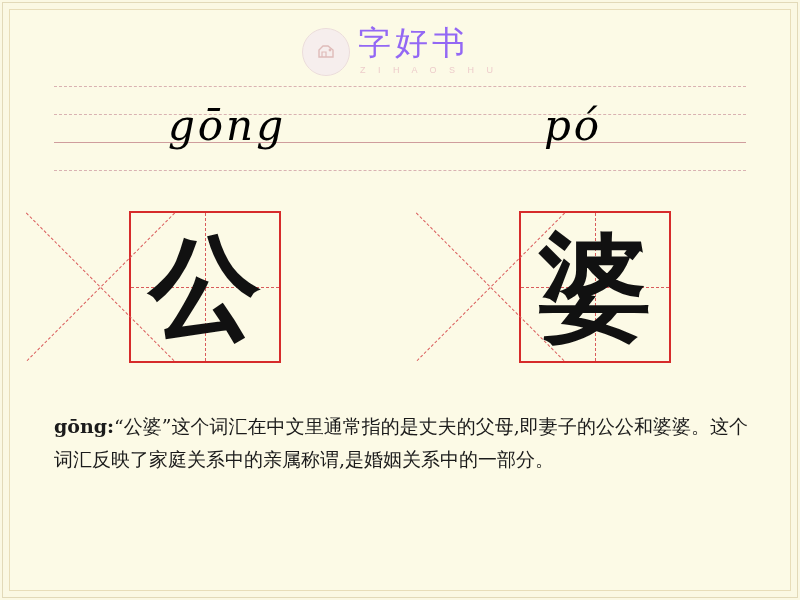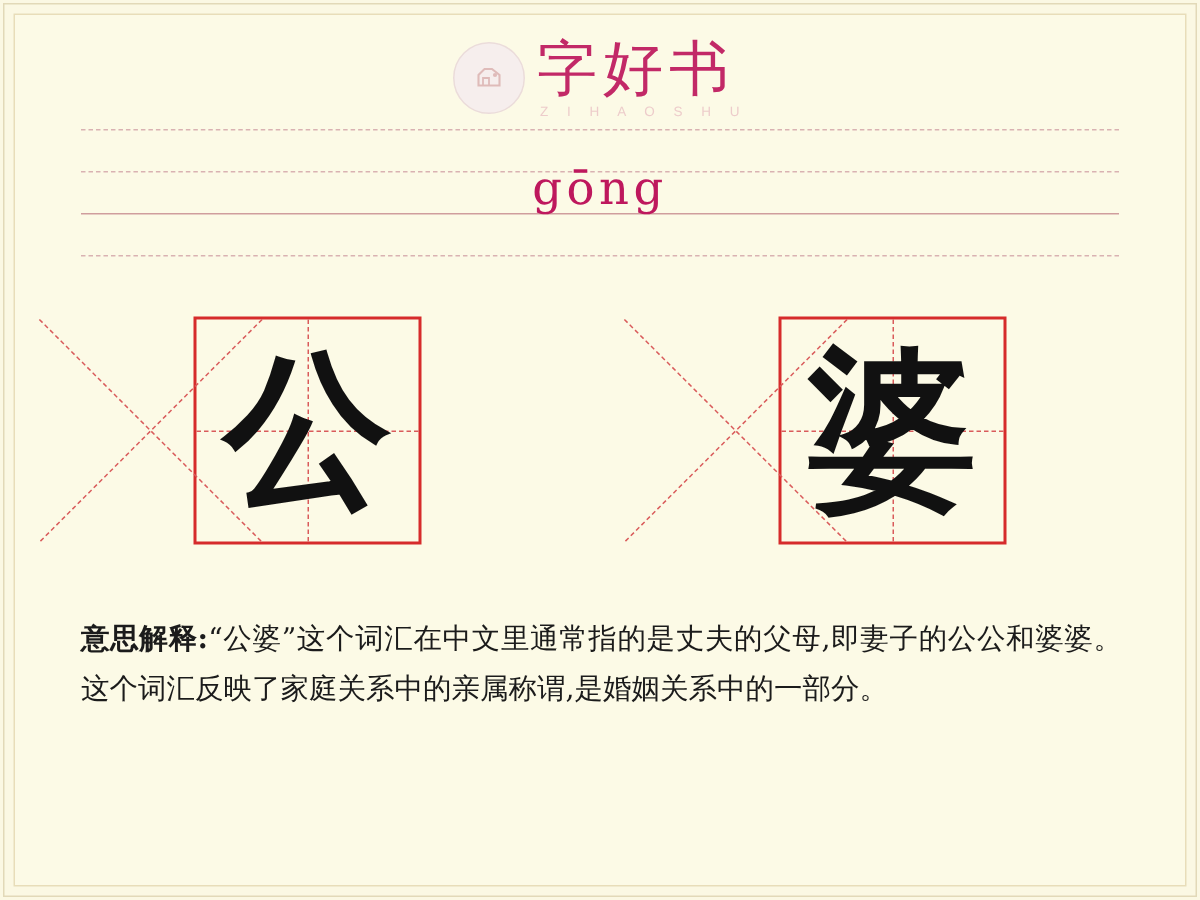--- a/index.html
+++ b/index.html
@@ -59,24 +59,24 @@
     font-size: 22px;
     line-height: 1;
   }
   .logo-text {
     display: flex;
     flex-direction: column;
     align-items: flex-start;
     justify-content: center;
   }
   .logo-title {
-    font-size: 40px;
-    color: #be185d;
+    font-size: 33px;
+    color: #8b5cf6;
     letter-spacing: 4px;
-    font-family: Liberation Sans, sans-serif;
+    font-family: Liberation Mono, monospace;
     line-height: 1.05;
   }
   .logo-sub {
     font-size: 9px;
     color: #ecc9c9;
     letter-spacing: 5px;
     font-family: Liberation Sans, sans-serif;
     margin-top: 2px;
     padding-left: 2px;
   }
@@ -112,26 +112,27 @@
     height: 84px;
     display: flex;
   }
   .pinyin-cell {
     flex: 1 1 0;
     display: flex;
     align-items: center;
     justify-content: center;
   }
   .pinyin {
-    font-size: 31px;
-    color: #be185d;
+    font-size: 42px;
+    color: #000000;
     font-family: "DejaVu Serif", serif;
     letter-spacing: 3px;
     line-height: 1;
     transform: translateY(-2px);
+    font-style: italic;
   }
 
   
   .chars {
     position: absolute;
     left: 0;
     right: 0;
     top: 196px;
     height: 162px;
     display: flex;
@@ -236,20 +237,23 @@
 
     <div class="staff">
       <div class="staff-line l1"></div>
       <div class="staff-line l2"></div>
       <div class="staff-line l3 solid"></div>
       <div class="staff-line l4"></div>
       <div class="pinyin-row">
         <div class="pinyin-cell">
           <span class="pinyin">gōng</span>
         </div>
+        <div class="pinyin-cell">
+          <span class="pinyin">pó</span>
+        </div>
       </div>
     </div>
 
     <div class="chars">
       <div class="char-cell">
         <div class="tian">
           <div class="d1"></div>
           <div class="d2"></div>
           <div class="v"></div>
           <div class="h"></div>
@@ -261,17 +265,17 @@
           <div class="d1"></div>
           <div class="d2"></div>
           <div class="v"></div>
           <div class="h"></div>
           <div class="glyph">婆</div>
         </div>
       </div>
     </div>
 
     <div class="explain">
-      <span class="label">意思解释:</span><span>“公婆”这个词汇在中文里通常指的是丈夫的父母,即妻子的公公和婆婆。这个词汇反映了家庭关系中的亲属称谓,是婚姻关系中的一部分。</span>
+      <span class="label">gōng:</span><span>“公婆”这个词汇在中文里通常指的是丈夫的父母,即妻子的公公和婆婆。这个词汇反映了家庭关系中的亲属称谓,是婚姻关系中的一部分。</span>
     </div>
 
   </div>
 </div>
 
 </body></html>

